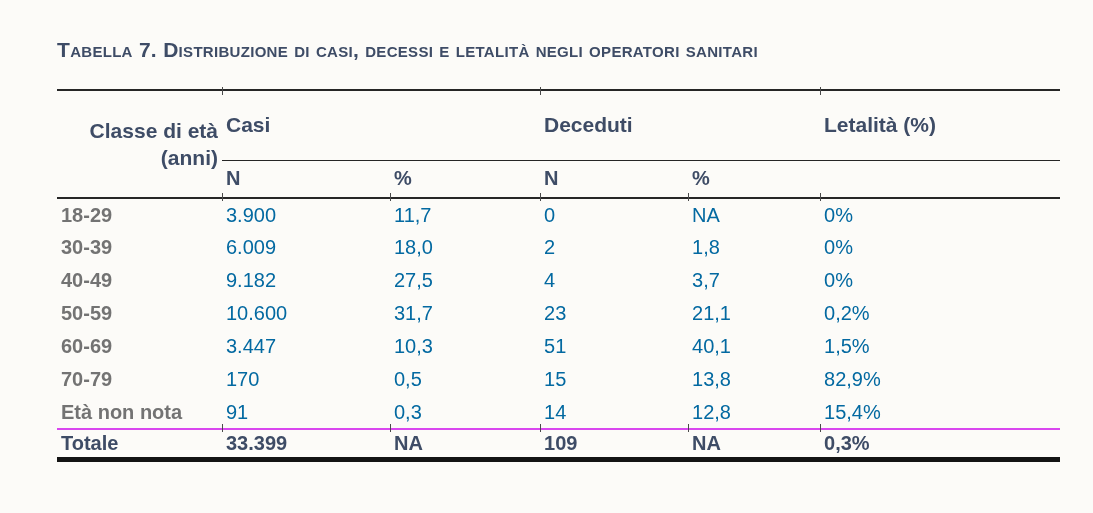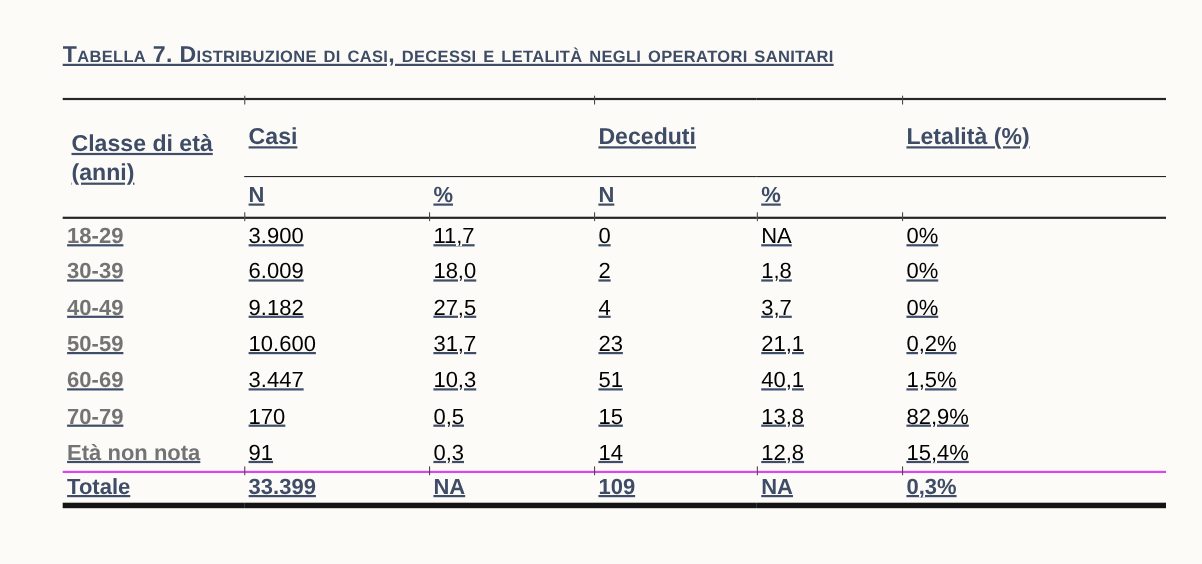--- a/index.html
+++ b/index.html
@@ -6,21 +6,20 @@
   html, body { width: 1093px; height: 513px; }
   body {
     background: #fcfbf8;
     font-family: "Liberation Sans", sans-serif;
     color: #3f4d68;
     overflow: hidden;
   }
   .doc {
     padding: 38px 0 0 57px;
     width: 889px;
-    text-decoration: underline;
   }
   .doc-title {
     font-variant: small-caps;
     font-weight: bold;
     font-size: 21px;
     line-height: 24px;
     letter-spacing: 0.3px;
     color: #3e4c66;
     margin-bottom: 27px;
   }
@@ -40,32 +39,32 @@
     position: relative;
     text-align: left;
     vertical-align: middle;
     font-size: 20px;
     padding: 0 4px;
   }
 
   
   tr.group-row th { border-top: 2px solid #262626; height: 70px; font-weight: bold; font-size: 21px; color: #3e4c66; }
   th.corner {
-    text-align: left;
+    text-align: right;
     padding-left: 8px;
     font-size: 21px;
     line-height: 27px;
     border-bottom: 2px solid #262626;
     margin-top: 26px;
   }
   tr.group-row th.grouped { border-bottom: 1.5px solid #262626; }
   tr.sub-row th, tr.sub-row td { height: 38px; font-weight: bold; color: #3e4c66; border-bottom: 2px solid #262626; }
 
   
-  tr.data-row td { height: 33px; color: #000000; font-weight: normal; }
+  tr.data-row td { height: 33px; color: #0369a1; font-weight: normal; }
   tr.data-row td.age { color: #737373; font-weight: bold; }
 
   
   tr.total-row td {
     height: 30px;
     font-weight: bold;
     color: #3e4c66;
     border-top: 2px solid #d946ef;
     border-bottom: 5px solid #141414;
   }

